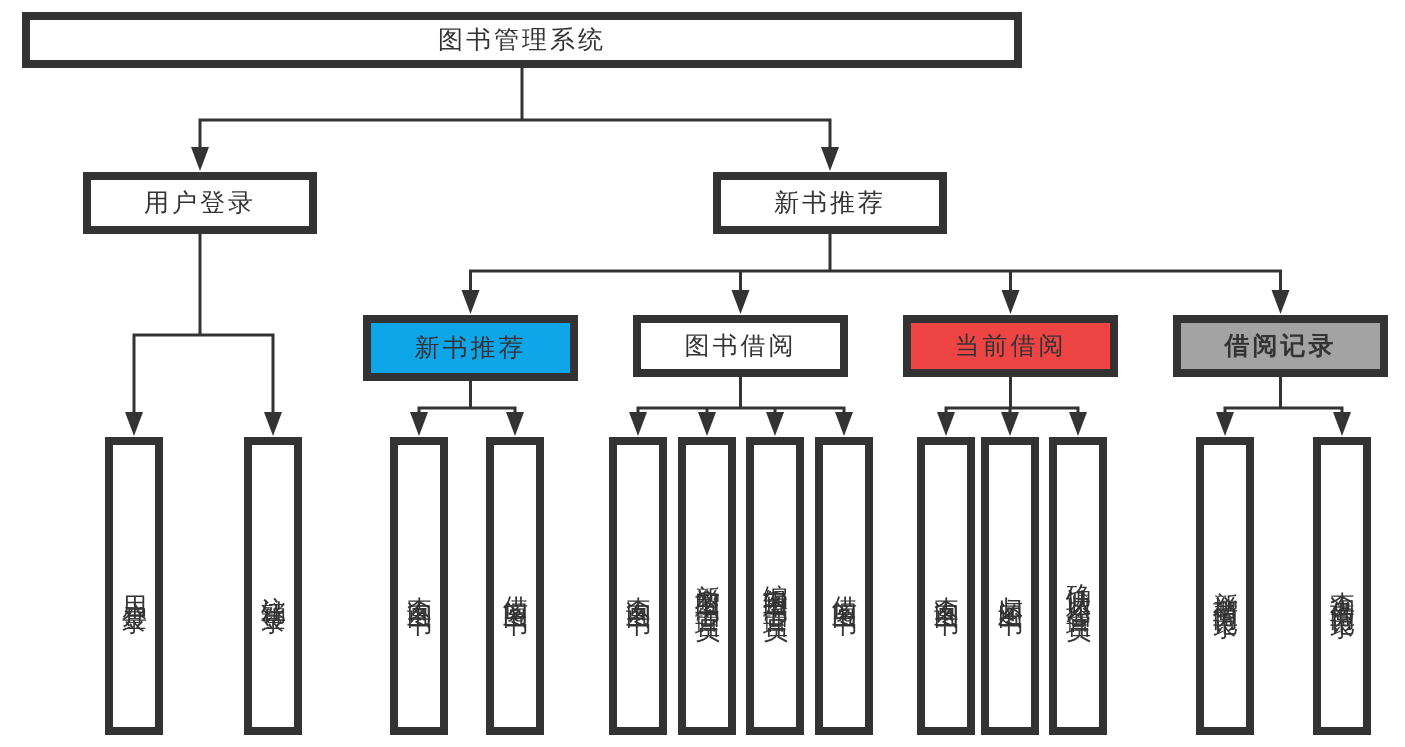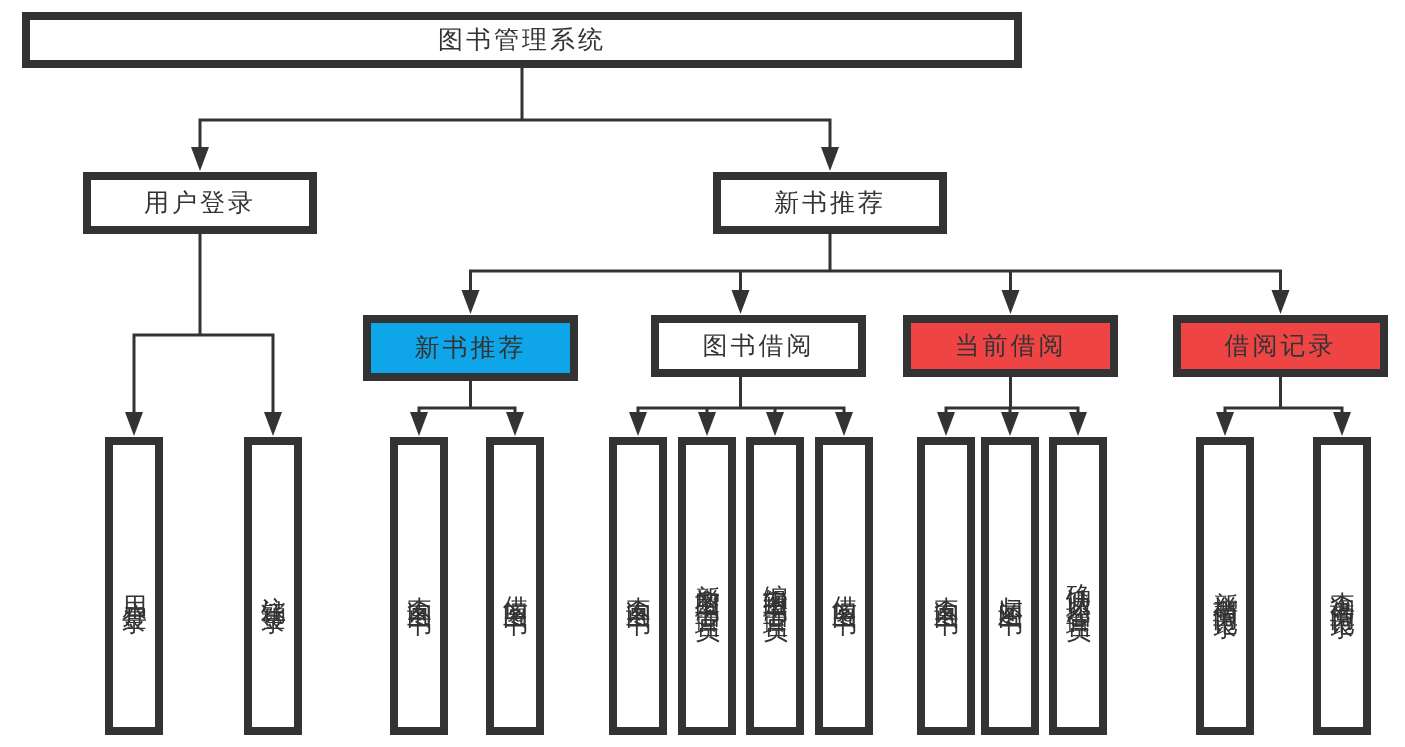--- a/index.html
+++ b/index.html
@@ -92,21 +92,21 @@
       </div>
       <div class="node" style="left: 363px; top: 315px; width: 215px; height: 66px; border-color: rgb(51, 51, 51); background: #0ea5e9; color: rgb(51, 51, 51);">
         <span class="label">新书推荐</span>
       </div>
       <div class="node vertical" style="left: 390px; top: 437px; width: 58px; height: 298px; border-color: rgb(51, 51, 51); background: rgb(255, 255, 255); color: rgb(51, 51, 51);">
         <span class="label">查询图书</span>
       </div>
       <div class="node vertical" style="left: 486px; top: 437px; width: 58px; height: 298px; border-color: rgb(51, 51, 51); background: rgb(255, 255, 255); color: rgb(51, 51, 51);">
         <span class="label">借阅图书</span>
       </div>
-      <div class="node" style="left: 633px; top: 315px; width: 215px; height: 62px; border-color: rgb(51, 51, 51); background: rgb(255, 255, 255); color: rgb(51, 51, 51); margin-left: 18px;">
+      <div class="node" style="left: 633px; top: 315px; width: 215px; height: 62px; border-color: rgb(51, 51, 51); background: rgb(255, 255, 255); color: rgb(51, 51, 51);">
         <span class="label">图书借阅</span>
       </div>
       <div class="node vertical" style="left: 609px; top: 437px; width: 58px; height: 298px; border-color: rgb(51, 51, 51); background: rgb(255, 255, 255); color: rgb(51, 51, 51);">
         <span class="label">查询图书</span>
       </div>
       <div class="node vertical" style="left: 678px; top: 437px; width: 58px; height: 298px; border-color: rgb(51, 51, 51); background: rgb(255, 255, 255); color: rgb(51, 51, 51);">
         <span class="label">新增图书（管理员）</span>
       </div>
       <div class="node vertical" style="left: 746px; top: 437px; width: 58px; height: 298px; border-color: rgb(51, 51, 51); background: rgb(255, 255, 255); color: rgb(51, 51, 51);">
         <span class="label">编辑图书（管理员）</span>
@@ -119,21 +119,21 @@
       </div>
       <div class="node vertical" style="left: 917px; top: 437px; width: 58px; height: 298px; border-color: rgb(51, 51, 51); background: rgb(255, 255, 255); color: rgb(51, 51, 51);">
         <span class="label">查询图书</span>
       </div>
       <div class="node vertical" style="left: 981px; top: 437px; width: 58px; height: 298px; border-color: rgb(51, 51, 51); background: rgb(255, 255, 255); color: rgb(51, 51, 51);">
         <span class="label">归还图书</span>
       </div>
       <div class="node vertical" style="left: 1049px; top: 437px; width: 58px; height: 298px; border-color: rgb(51, 51, 51); background: rgb(255, 255, 255); color: rgb(51, 51, 51);">
         <span class="label">确认归还（管理员）</span>
       </div>
-      <div class="node" style="left: 1173px; top: 315px; width: 215px; height: 62px; border-color: rgb(51, 51, 51); background: #ef4444; color: rgb(51, 51, 51);">
+      <div class="node" style="left: 1173px; top: 315px; width: 215px; height: 62px; border-color: rgb(51, 51, 51); background: #a3a3a3; color: rgb(51, 51, 51); font-weight: bold;">
         <span class="label">借阅记录</span>
       </div>
       <div class="node vertical" style="left: 1196px; top: 437px; width: 58px; height: 298px; border-color: rgb(51, 51, 51); background: rgb(255, 255, 255); color: rgb(51, 51, 51);">
         <span class="label">新增借阅记录</span>
       </div>
       <div class="node vertical" style="left: 1313px; top: 437px; width: 58px; height: 298px; border-color: rgb(51, 51, 51); background: rgb(255, 255, 255); color: rgb(51, 51, 51);">
         <span class="label">查询借阅记录</span>
       </div>
     </div>
 </div>

